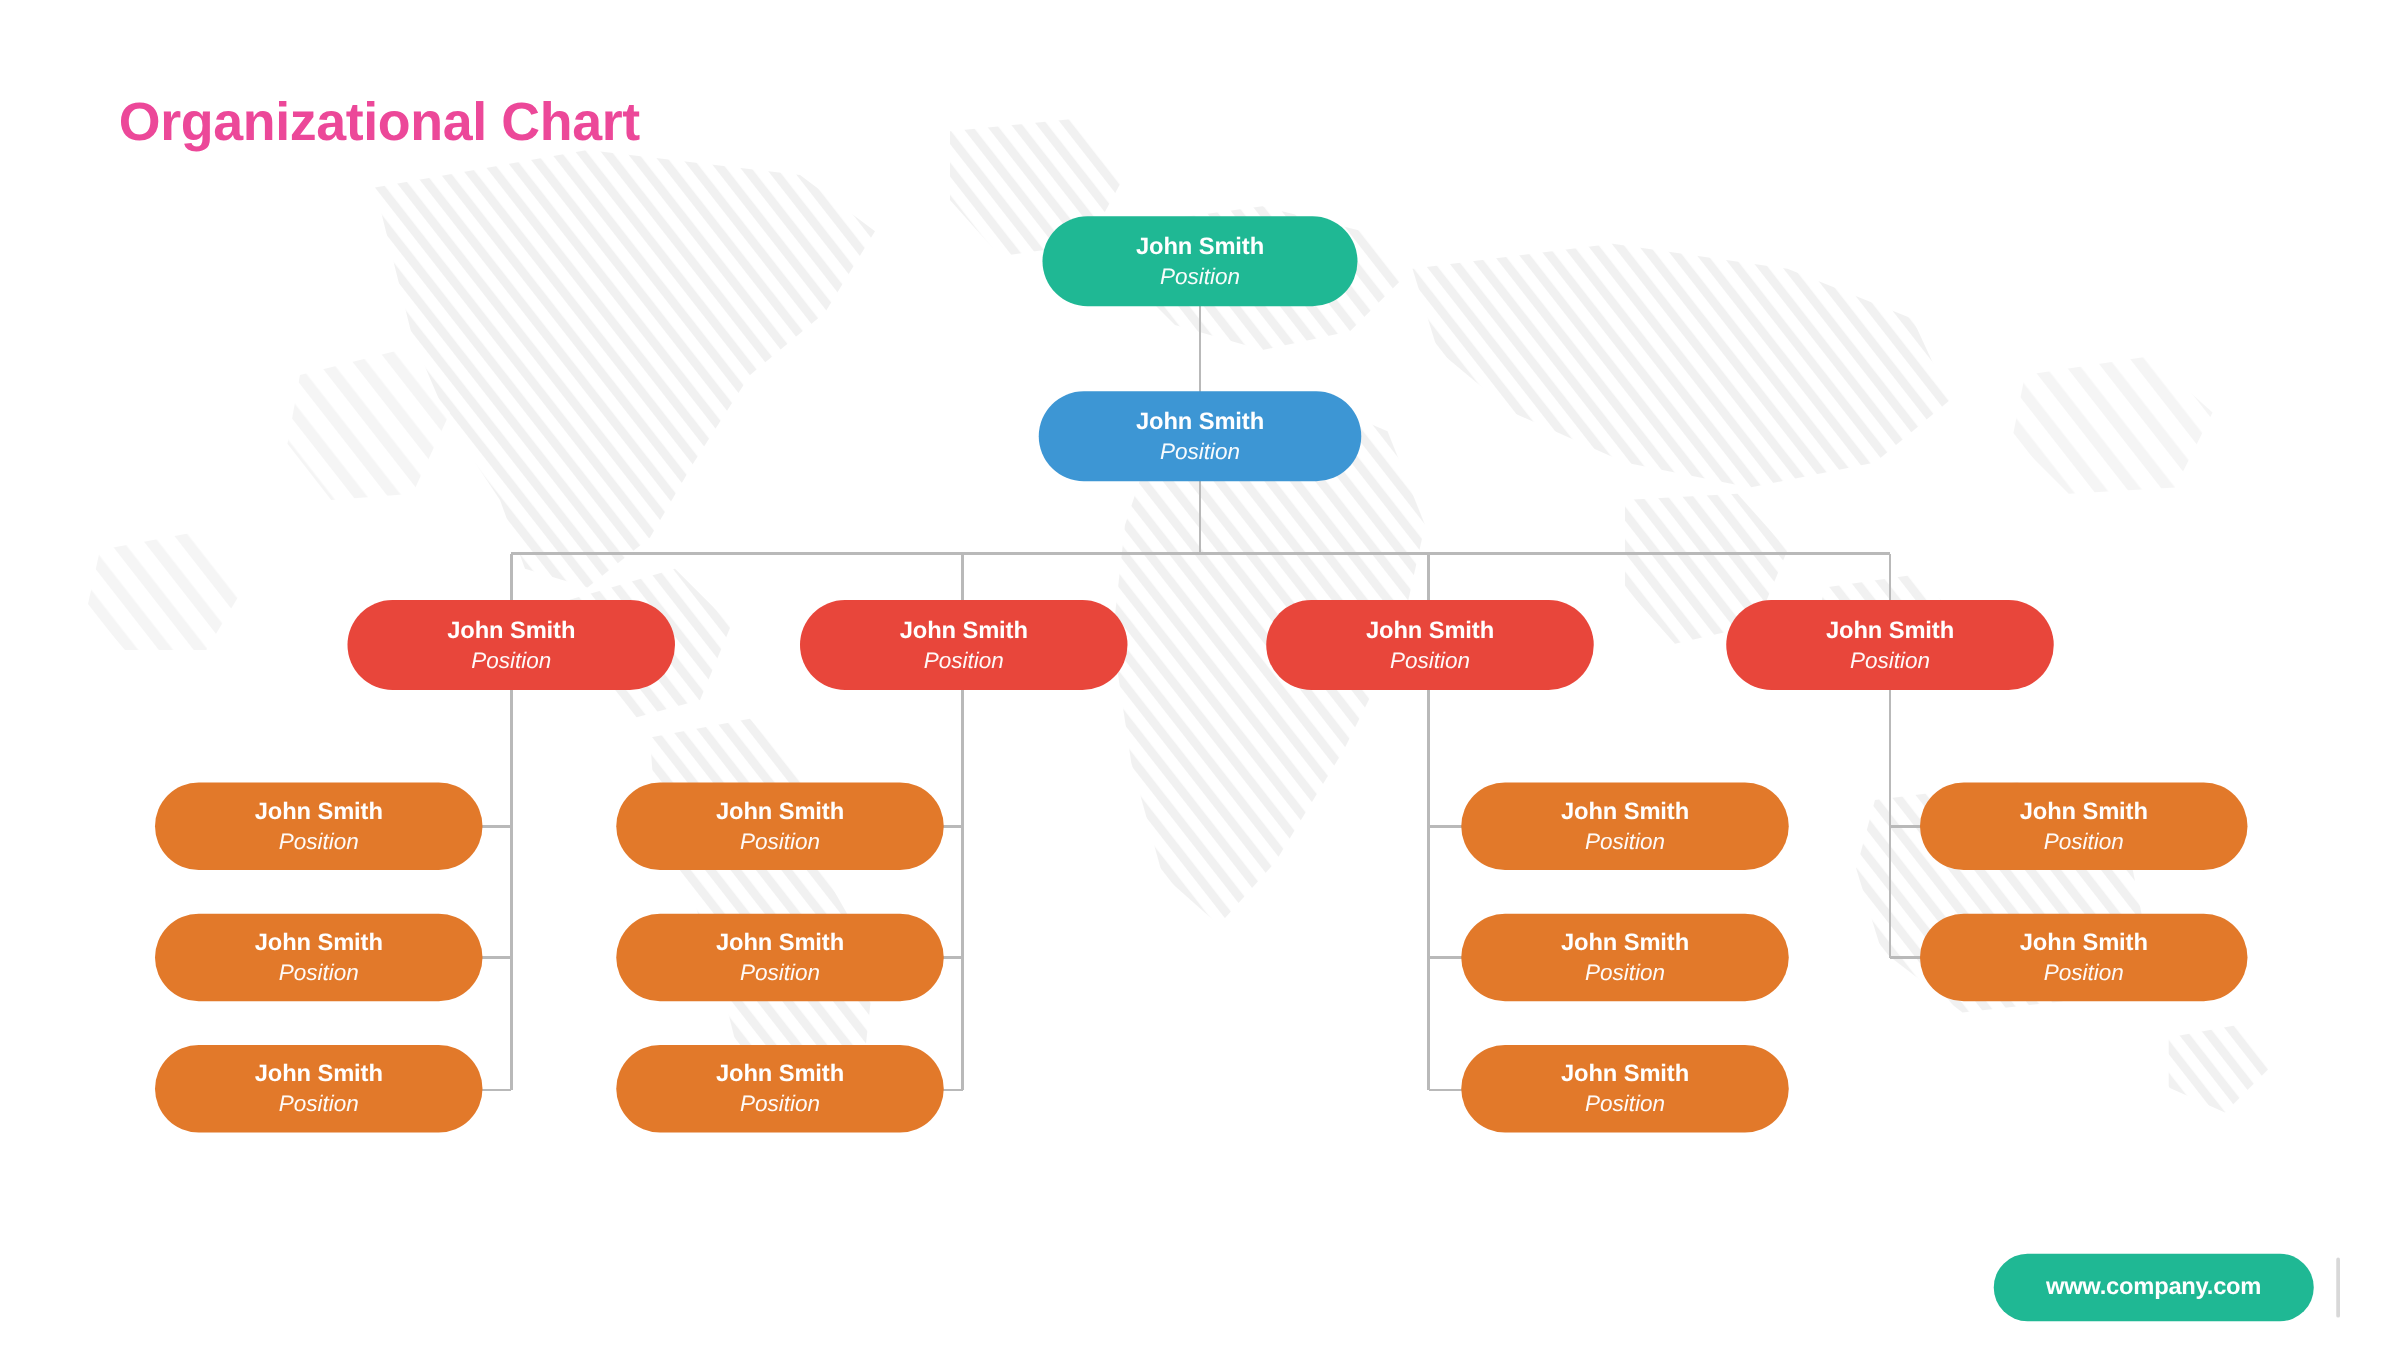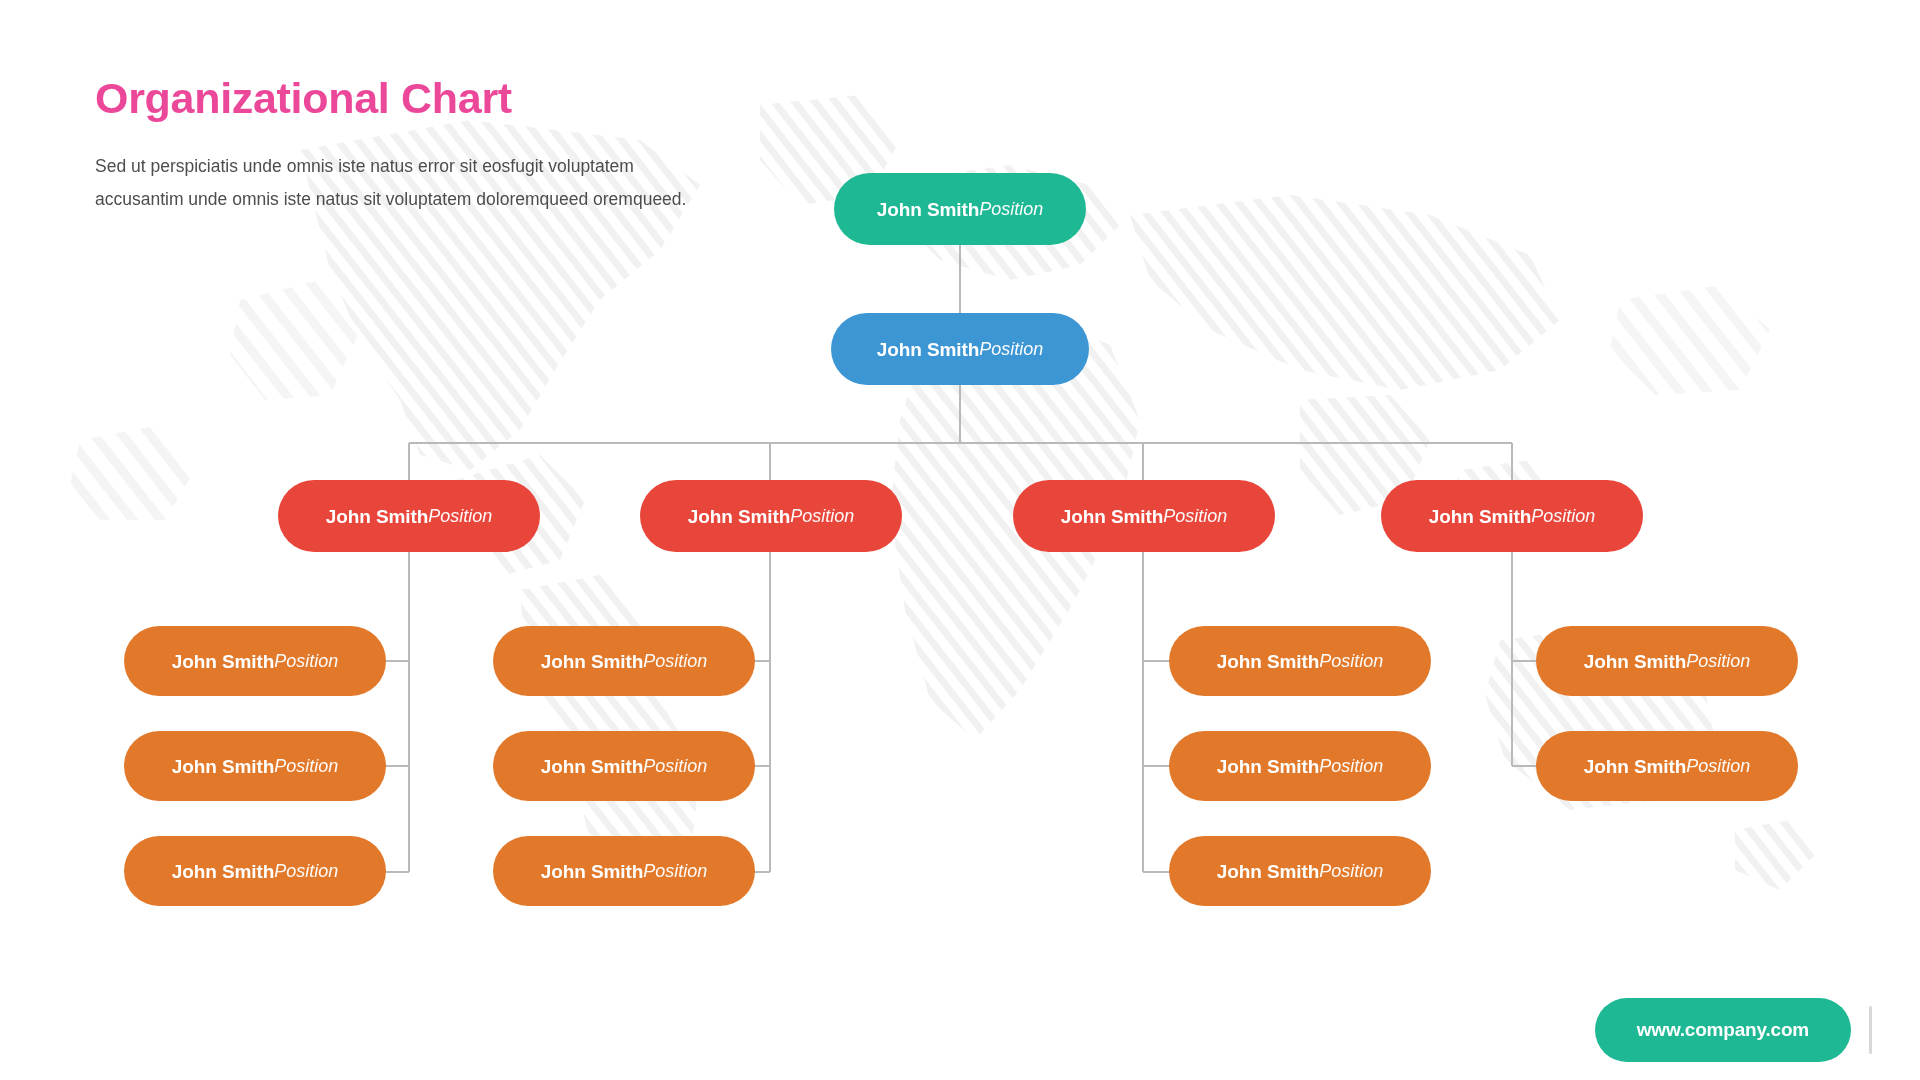--- a/index.html
+++ b/index.html
@@ -22,41 +22,41 @@
   #intro-paragraph{
     font-size:17.5px;color:#4d4d4d;line-height:33px;margin:0;
     max-width:600px;font-weight:400;
   }
 
   
   #chart{position:absolute;inset:0;}
   #connectors{position:absolute;left:0;top:0;width:1920px;height:1080px;}
 
   .node{
-    position:absolute;display:flex;flex-direction:row;
+    position:absolute;display:flex;flex-direction:column;
     align-items:center;justify-content:center;
     border-radius:999px;color:#ffffff;text-align:center;
     box-sizing:border-box;
   }
   .node .nm{font-size:19px;font-weight:bold;line-height:23px;letter-spacing:-0.1px;}
   .node .ps{font-size:18px;font-weight:400;line-height:24px;opacity:0.97;font-style:italic;}
 
   .node.lvl-ceo  {width:252px;height:72px;}
   .node.lvl-dep  {width:258px;height:72px;}
   .node.lvl-mgr  {width:262px;height:72px;}
   .node.lvl-team {width:262px;height:70px;}
 
   
   #footer-badge{
     position:absolute;right:48px;bottom:23px;height:54px;
     display:flex;align-items:center;
   }
   #website-pill{
     background:#1fb894;color:#ffffff;border-radius:999px;
-    height:64px;display:flex;align-items:center;justify-content:center;
+    height:54px;display:flex;align-items:center;justify-content:center;
     padding:0 42px;font-size:19px;font-weight:bold;letter-spacing:-0.2px;
   }
   #footer-divider{
     width:3px;height:48px;background:#d8d8d8;margin-left:18px;border-radius:2px;
   }
 </style>
 </head>
 <body>
 
 <svg id="bg-map" viewBox="0 0 1920 1080" xmlns="http://www.w3.org/2000/svg" aria-hidden="true">
@@ -93,21 +93,20 @@
   </g>
   <g fill="url(#hatch2)" opacity="0.85">
     <path d="M240 300 L320 280 L360 330 L330 395 L265 400 L230 355 Z"></path>
     <path d="M1620 300 L1720 285 L1770 330 L1740 390 L1655 395 L1610 350 Z"></path>
     <path d="M80 440 L160 425 L195 470 L165 520 L100 520 L70 485 Z"></path>
   </g>
 </svg>
 
 <div id="header">
   <h1 id="page-title">Organizational Chart</h1>
-  <p id="intro-paragraph">Sed ut perspiciatis unde omnis iste natus error sit eosfugit voluptatem accusantim unde omnis iste natus sit voluptatem doloremqueed oremqueed.</p>
 </div>
 
 <div id="chart">
 
   <svg id="connectors" viewBox="0 0 1920 1080" xmlns="http://www.w3.org/2000/svg" aria-hidden="true">
     <g stroke="#b9b9b9" stroke-width="2.2" fill="none" shape-rendering="crispEdges">
 
       <line x1="960" y1="245" x2="960" y2="315"></line>
 
       <line x1="960" y1="385" x2="960" y2="443"></line>

